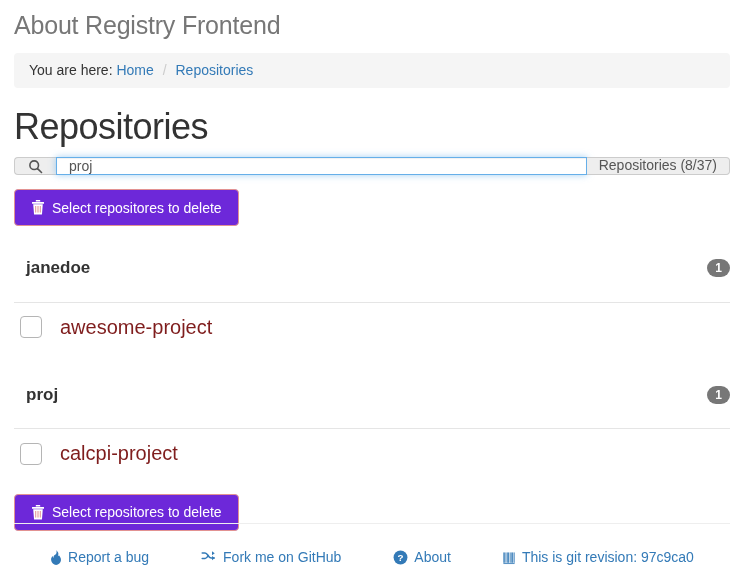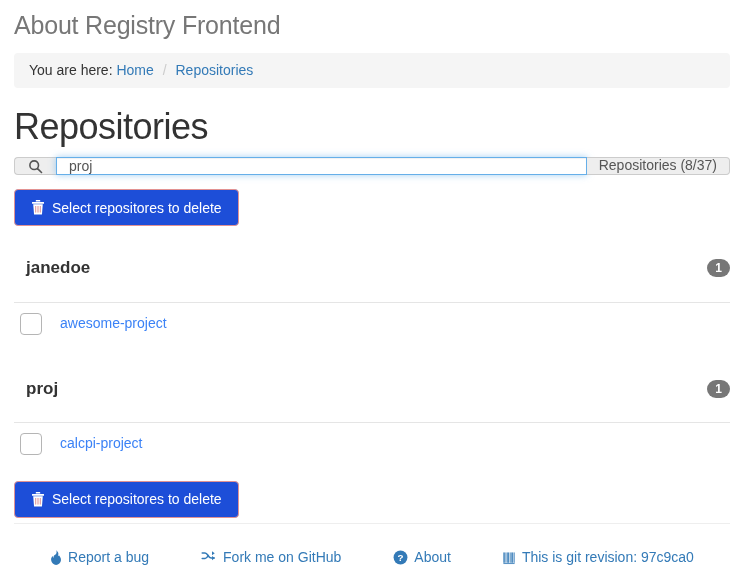--- a/index.html
+++ b/index.html
@@ -106,21 +106,21 @@
     display: flex;
     align-items: center;
     white-space: nowrap;
   }
 
   
   .btn-delete {
     display: inline-flex;
     align-items: center;
     gap: 7px;
-    background: #1d4ed8;
+    background: #6d28d9;
     border: 1px solid #e29292;
     border-radius: 4px;
     color: #ffffff;
     font-size: 14px;
     font-family: "Liberation Sans", sans-serif;
     padding: 10px 16px;
     cursor: pointer;
     line-height: 1;
   }
   .btn-delete svg { display: block; }
@@ -165,23 +165,23 @@
   .repo-check {
     width: 22px;
     height: 22px;
     border: 1px solid #b5b5b5;
     border-radius: 4px;
     background: #fff;
     flex: 0 0 auto;
     cursor: pointer;
   }
   .repo-link {
-    color: #3b82f6;
+    color: #7f1d1d;
     text-decoration: none;
-    font-size: 14px;
+    font-size: 20px;
   }
 
   
   .footer-wrap {
     position: absolute;
     left: 0;
     top: 523px;
     width: 744px;
     padding: 0 14px;
   }

